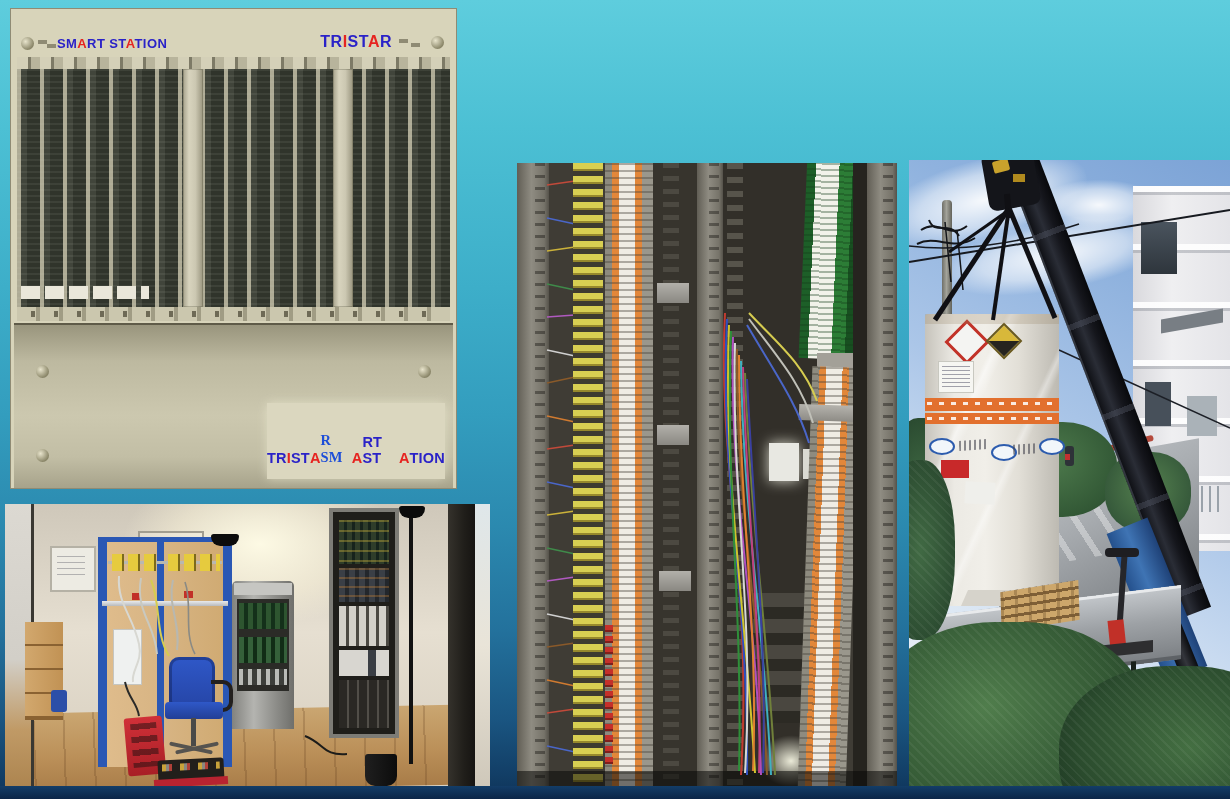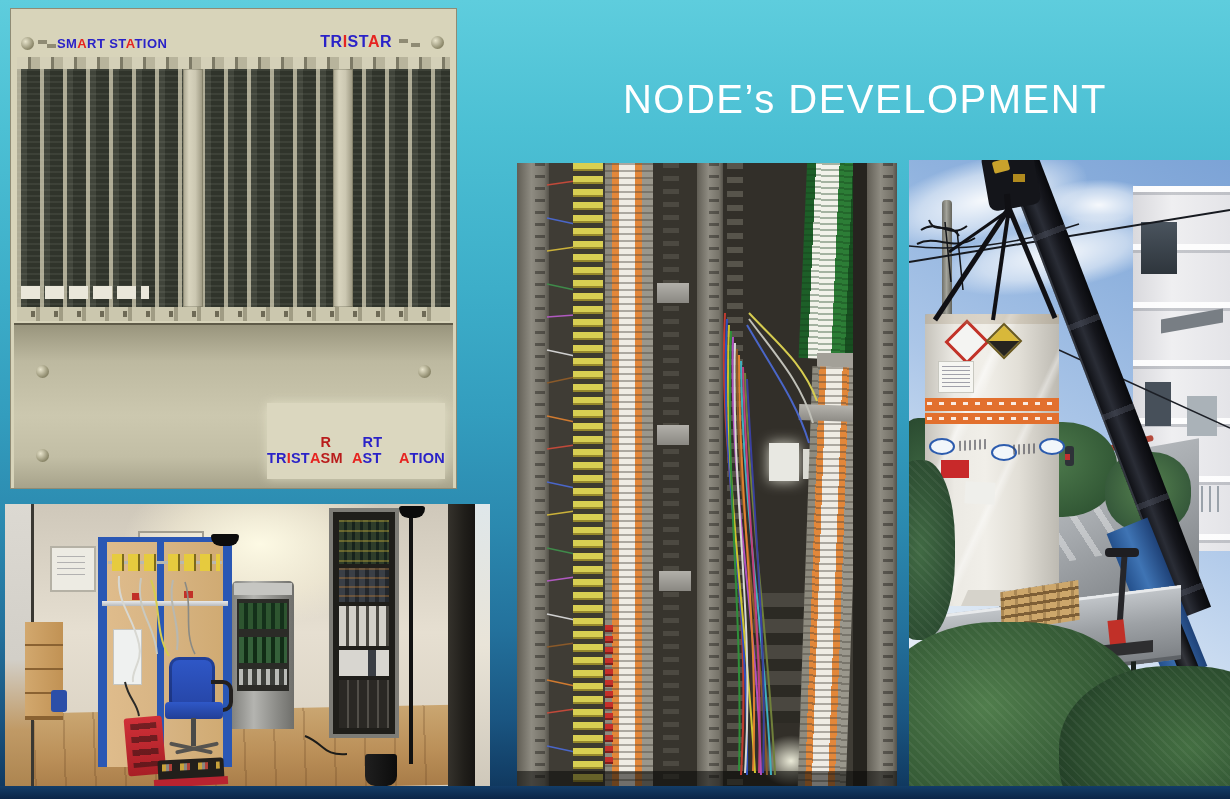--- a/index.html
+++ b/index.html
@@ -238,21 +238,20 @@
 
   .footer-bar{position:absolute;left:0;top:786px;width:1230px;height:13px;
     background:linear-gradient(180deg,#133d68,#0b2547);}
   svg.overlay{position:absolute;left:0;top:0;}
 </style>
 </head>
 <body>
 
 <div class="slide">
 
-  <h1 class="title">NODE’s DEVELOPMENT</h1>
 
   <figure class="photo ph-rack">
     <div class="rk-subbar">
       <span class="rk-screw" style="left:10px;top:6px;"></span>
       <span class="rk-dash" style="left:27px;top:9px;"></span>
       <span class="rk-dash" style="left:36px;top:13px;"></span>
       <span class="rk-badge-left"><span style="color: rgb(42, 34, 200);">SM</span><span style="color: rgb(230, 36, 32);">A</span><span style="color: rgb(42, 34, 200);">RT ST</span><span style="color: rgb(230, 36, 32);">A</span><span style="color: rgb(42, 34, 200);">TION</span></span>
       <span class="rk-badge-right"><span style="color: rgb(42, 34, 200);">TR</span><span style="color: rgb(230, 36, 32);">I</span><span style="color: rgb(42, 34, 200);">ST</span><span style="color: rgb(230, 36, 32);">A</span><span style="color: rgb(42, 34, 200);">R</span></span>
       <span class="rk-dash" style="right:48px;top:8px;"></span>
       <span class="rk-dash" style="right:36px;top:12px;"></span>
@@ -268,21 +267,21 @@
     <div class="rk-plate">
       <span class="rk-screw" style="left:22px;top:40px;"></span>
       <span class="rk-screw" style="left:22px;top:124px;"></span>
       <span class="rk-screw" style="right:22px;top:40px;"></span>
       <span class="rk-screw" style="right:22px;top:124px;"></span>
       <div class="rk-plate-label">
           <span style="color: rgb(42, 34, 200);">TR</span>
           <span style="color: rgb(230, 36, 32);">I</span>
           <span style="color: rgb(42, 34, 200);">ST</span>
           <span style="color: rgb(230, 36, 32);">A</span>
-          <span style="color: #b91c1c;">R SM</span>
+          <span style="color: #1d4ed8; font-family: Liberation Serif, serif;">R SM</span>
           <span style="color: rgb(230, 36, 32);">A</span>
           <span style="color: rgb(42, 34, 200);">RT ST</span>
           <span style="color: rgb(230, 36, 32);">A</span>
           <span style="color: rgb(42, 34, 200);">TION</span>
         </div>
     </div>
   </figure>
 
   <figure class="photo ph-lab">
     <div class="abs lb-wall"></div>

